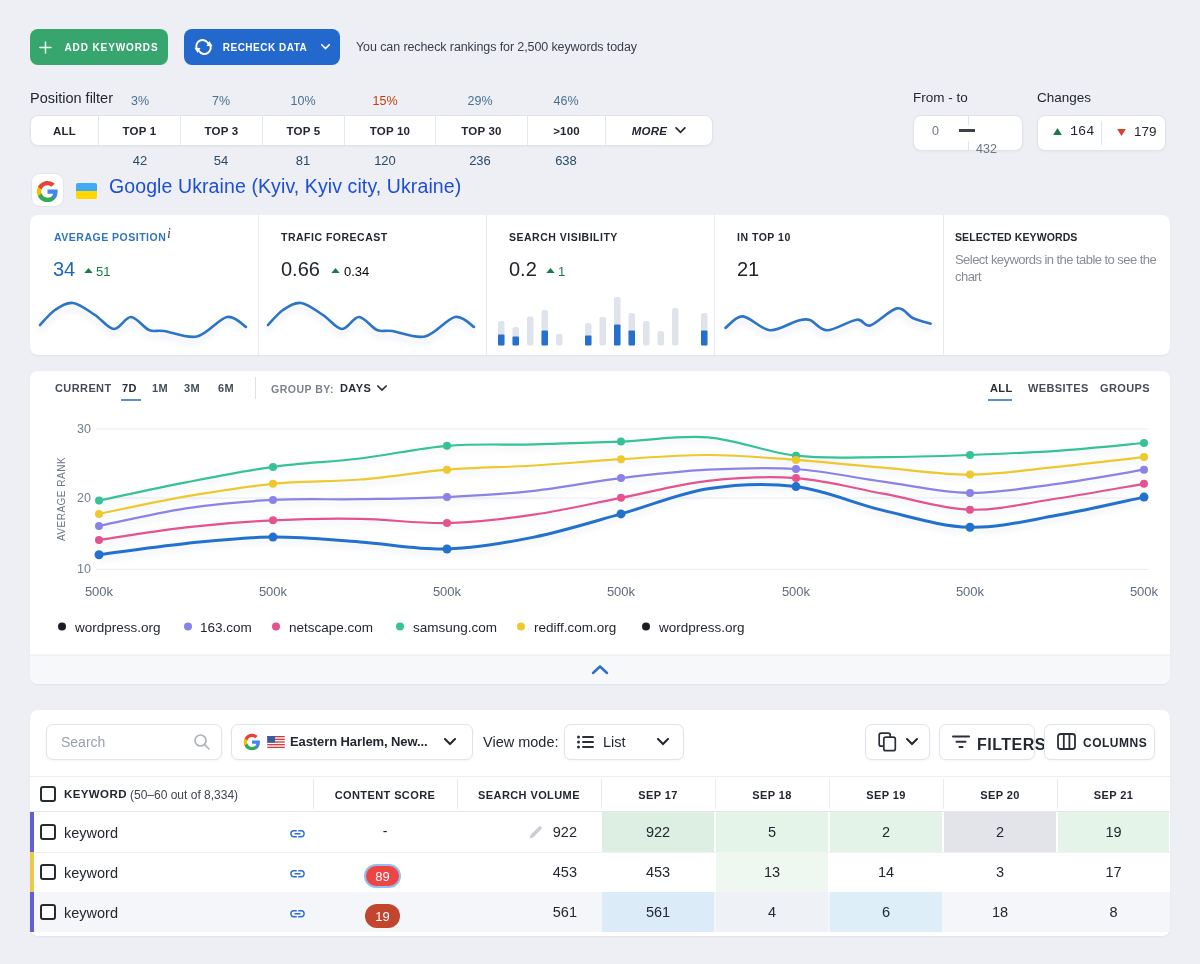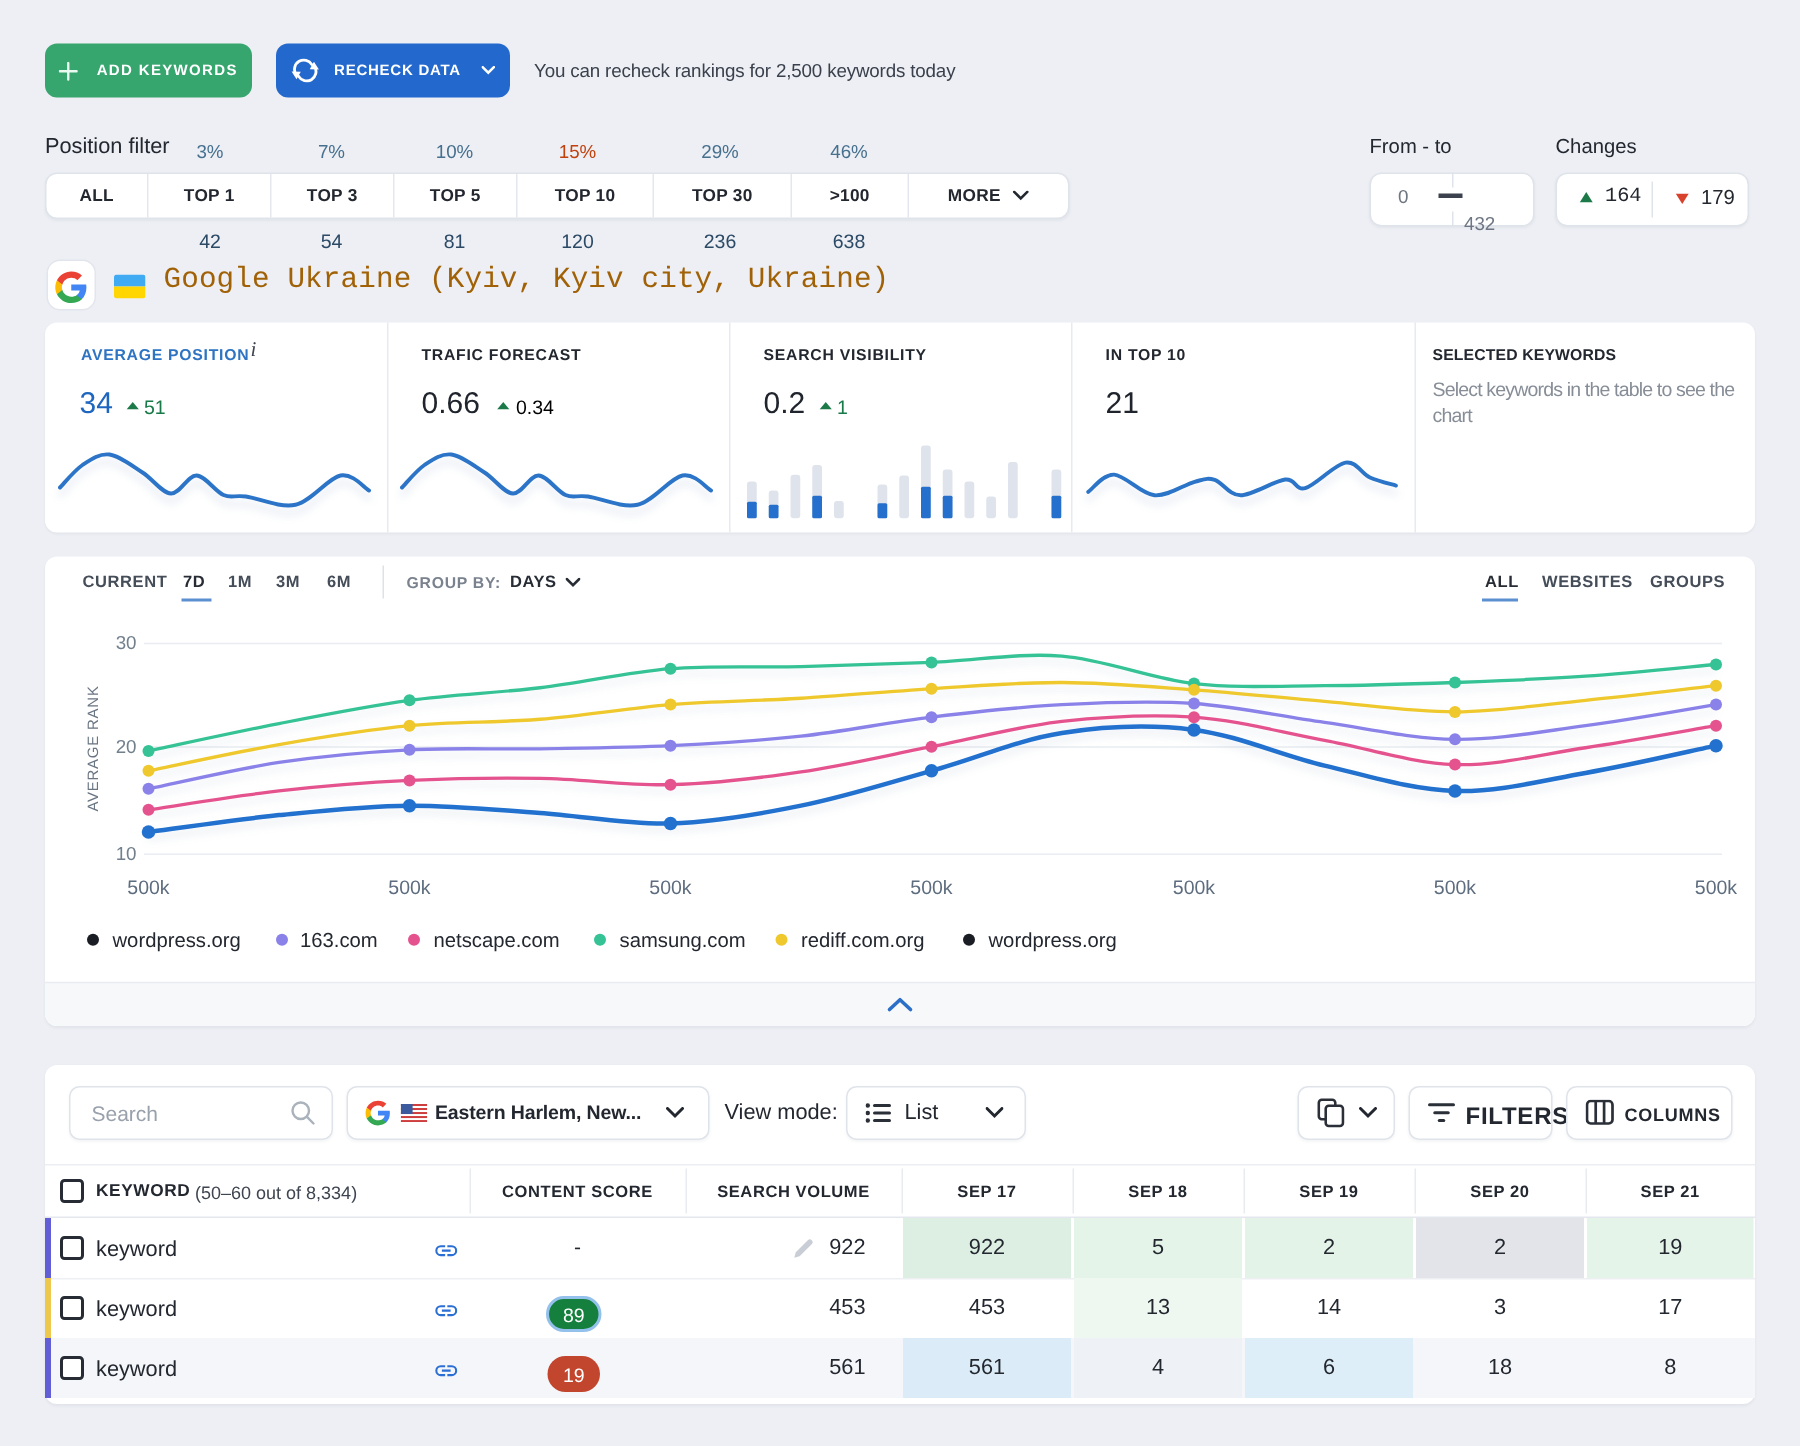--- a/index.html
+++ b/index.html
@@ -41,21 +41,21 @@
 
 <div class="abs" style="left:30px; top:90px; font-size:14.5px; color:#23272f;">Position filter</div>
 <div class="abs" style="left:30px; top:115px; width:683px; height:31px; background:#fff; border:1px solid #dfe3ea; border-radius:8px; box-shadow:0 1px 2px rgba(40,50,70,.05); display:flex;">
   <div class="seg" style="width:68px;">ALL</div>
   <div class="seg" style="width:82px;">TOP 1</div>
   <div class="seg" style="width:82px;">TOP 3</div>
   <div class="seg" style="width:82px;">TOP 5</div>
   <div class="seg" style="width:91px;">TOP 10</div>
   <div class="seg" style="width:92px;">TOP 30</div>
   <div class="seg" style="width:78px;">&gt;100</div>
-  <div class="seg" style="flex:1; border-right:none;">MORE
+  <div class="seg" style="flex:1; border-right:none;font-style:italic;">MORE
     <svg width="11" height="7" viewBox="0 0 12 8" style="margin-left:8px;">
         <path d="M1 1l5 5 5-5" fill="none" stroke="#23272f" stroke-width="2" stroke-linecap="round"></path>
       </svg>
   </div>
 </div>
 <div class="abs" style="left:100px; top:94px; width:80px; text-align:center; font-size:12.5px; color:#47708f;">3%</div>
 <div class="abs" style="left:181px; top:94px; width:80px; text-align:center; font-size:12.5px; color:#47708f;">7%</div>
 <div class="abs" style="left:263px; top:94px; width:80px; text-align:center; font-size:12.5px; color:#47708f;">10%</div>
 <div class="abs" style="left:345px; top:94px; width:80px; text-align:center; font-size:12.5px; color:#c2410c;">15%</div>
 <div class="abs" style="left:438px; top:94px; width:84px; text-align:center; font-size:12.5px; color:#47708f;">29%</div>
@@ -94,21 +94,21 @@
 <svg class="abs" style="left:36px; top:180px;" width="23" height="23" viewBox="0 0 48 48">
     <path fill="#4285F4" d="M45.1 24.5c0-1.6-.1-3.1-.4-4.5H24v8.5h11.8c-.5 2.8-2.1 5.1-4.4 6.7v5.6h7.2c4.2-3.9 6.5-9.6 6.5-16.3z"></path>
     <path fill="#34A853" d="M24 46c6 0 11-2 14.7-5.4l-7.2-5.6c-2 1.3-4.5 2.1-7.5 2.1-5.8 0-10.7-3.9-12.4-9.2H4.1v5.8C7.8 41 15.3 46 24 46z"></path>
     <path fill="#FBBC05" d="M11.6 27.9c-.4-1.3-.7-2.6-.7-4s.3-2.7.7-4v-5.8H4.1C2.6 17.1 1.8 20.4 1.8 24s.8 6.9 2.3 9.8l7.5-5.9z"></path>
     <path fill="#EA4335" d="M24 10.8c3.3 0 6.2 1.1 8.5 3.3l6.4-6.4C35 4.1 30 2 24 2 15.3 2 7.8 7 4.1 14.2l7.5 5.8c1.7-5.3 6.6-9.2 12.4-9.2z"></path>
   </svg>
 <div class="abs" style="left:76px; top:183px; width:21px; height:15.5px; border-radius:2px; overflow:hidden;">
     <div style="height:7.75px; background:#40aaf3;"></div>
     <div style="height:7.75px; background:#ffd502;"></div>
   </div>
-<div class="abs" style="left:109px; top:175px; font-size:19.5px; letter-spacing:0.1px; color:#a16207;font-family:Liberation Mono, monospace;">Google Ukraine (Kyiv, Kyiv city, Ukraine)</div>
+<div class="abs" style="left:109px; top:175px; font-size:19.5px; letter-spacing:0.1px; color:#1d4ed8;">Google Ukraine (Kyiv, Kyiv city, Ukraine)</div>
 
 <div class="panel" style="left:30px; top:215px; width:1140px; height:140px;"></div>
 <div class="abs" style="left:258px; top:215px; width:1px; height:140px; background:#e7eaef;"></div>
 <div class="abs" style="left:486px; top:215px; width:1px; height:140px; background:#e7eaef;"></div>
 <div class="abs" style="left:714px; top:215px; width:1px; height:140px; background:#e7eaef;"></div>
 <div class="abs" style="left:943px; top:215px; width:1px; height:140px; background:#e7eaef;"></div>
 <div class="abs cardlabel" style="left:54px; top:231px; color:#2e74c2;">AVERAGE POSITION</div>
 <div class="abs" style="left:167px; top:226px; font-size:14px; font-style:italic; font-family:'Liberation Serif',serif; color:#3e4450;">i</div>
 <div class="abs" style="left:53px; top:258px; font-size:20px; color:#1e66bf;">34</div>
 <div class="abs" style="left:84px; top:267.5px;">
@@ -379,21 +379,21 @@
 <div class="abs num" style="left:943px; top:824px; width:114px; text-align:center; font-size:14.5px;">2</div>
 <div class="abs num" style="left:1057px; top:824px; width:113px; text-align:center; font-size:14.5px;">19</div>
 <div class="abs" style="left:30px; top:852px; width:1140px; height:1px; background:#edeff3;"></div>
 
 <div class="abs" style="left:30px; top:852px; width:3.5px; height:40px; background:#edc84c;"></div>
 <div class="cb" style="left:40px; top:864px;"></div>
 <div class="abs num" style="left:64px; top:865px; font-size:14.5px;">keyword</div>
 <svg class="abs linkico" style="left:288px; top:865px;" width="19" height="19" viewBox="0 0 24 26">
     <path fill="#2b6fd4" d="M3.9 12a3.1 3.1 0 0 1 3.1-3.1h4V7H7a5 5 0 0 0 0 10h4v-1.9H7A3.1 3.1 0 0 1 3.9 12zm4.1 1h8v-2H8v2zm9-6h-4v1.9h4a3.1 3.1 0 0 1 0 6.2h-4V17h4a5 5 0 0 0 0-10z"></path>
   </svg>
-<div class="abs" style="left:364px; top:864px; width:37px; height:24px; background:#15803d; border:2px solid #93c1ec; border-radius:13px; color:#fff; font-size:13px; display:flex; align-items:center; justify-content:center;">89</div>
+<div class="abs" style="left:364px; top:864px; width:37px; height:24px; background:#ef4444; border:2px solid #93c1ec; border-radius:13px; color:#fff; font-size:13px; display:flex; align-items:center; justify-content:center;">89</div>
 <div class="abs num" style="left:457px; top:864px; width:120px; text-align:right; font-size:14.5px;">453</div>
 <div class="abs" style="left:716px; top:852px; width:112px; height:40px; background:#eef8f1;"></div>
 <div class="abs num" style="left:601px; top:864px; width:114px; text-align:center; font-size:14.5px;">453</div>
 <div class="abs num" style="left:715px; top:864px; width:114px; text-align:center; font-size:14.5px;">13</div>
 <div class="abs num" style="left:829px; top:864px; width:114px; text-align:center; font-size:14.5px;">14</div>
 <div class="abs num" style="left:943px; top:864px; width:114px; text-align:center; font-size:14.5px;">3</div>
 <div class="abs num" style="left:1057px; top:864px; width:113px; text-align:center; font-size:14.5px;">17</div>
 <div class="abs" style="left:30px; top:892px; width:1140px; height:1px; background:#edeff3;"></div>
 
 <div class="abs" style="left:34px; top:892px; width:1136px; height:40px; background:#f4f6f9;"></div>

